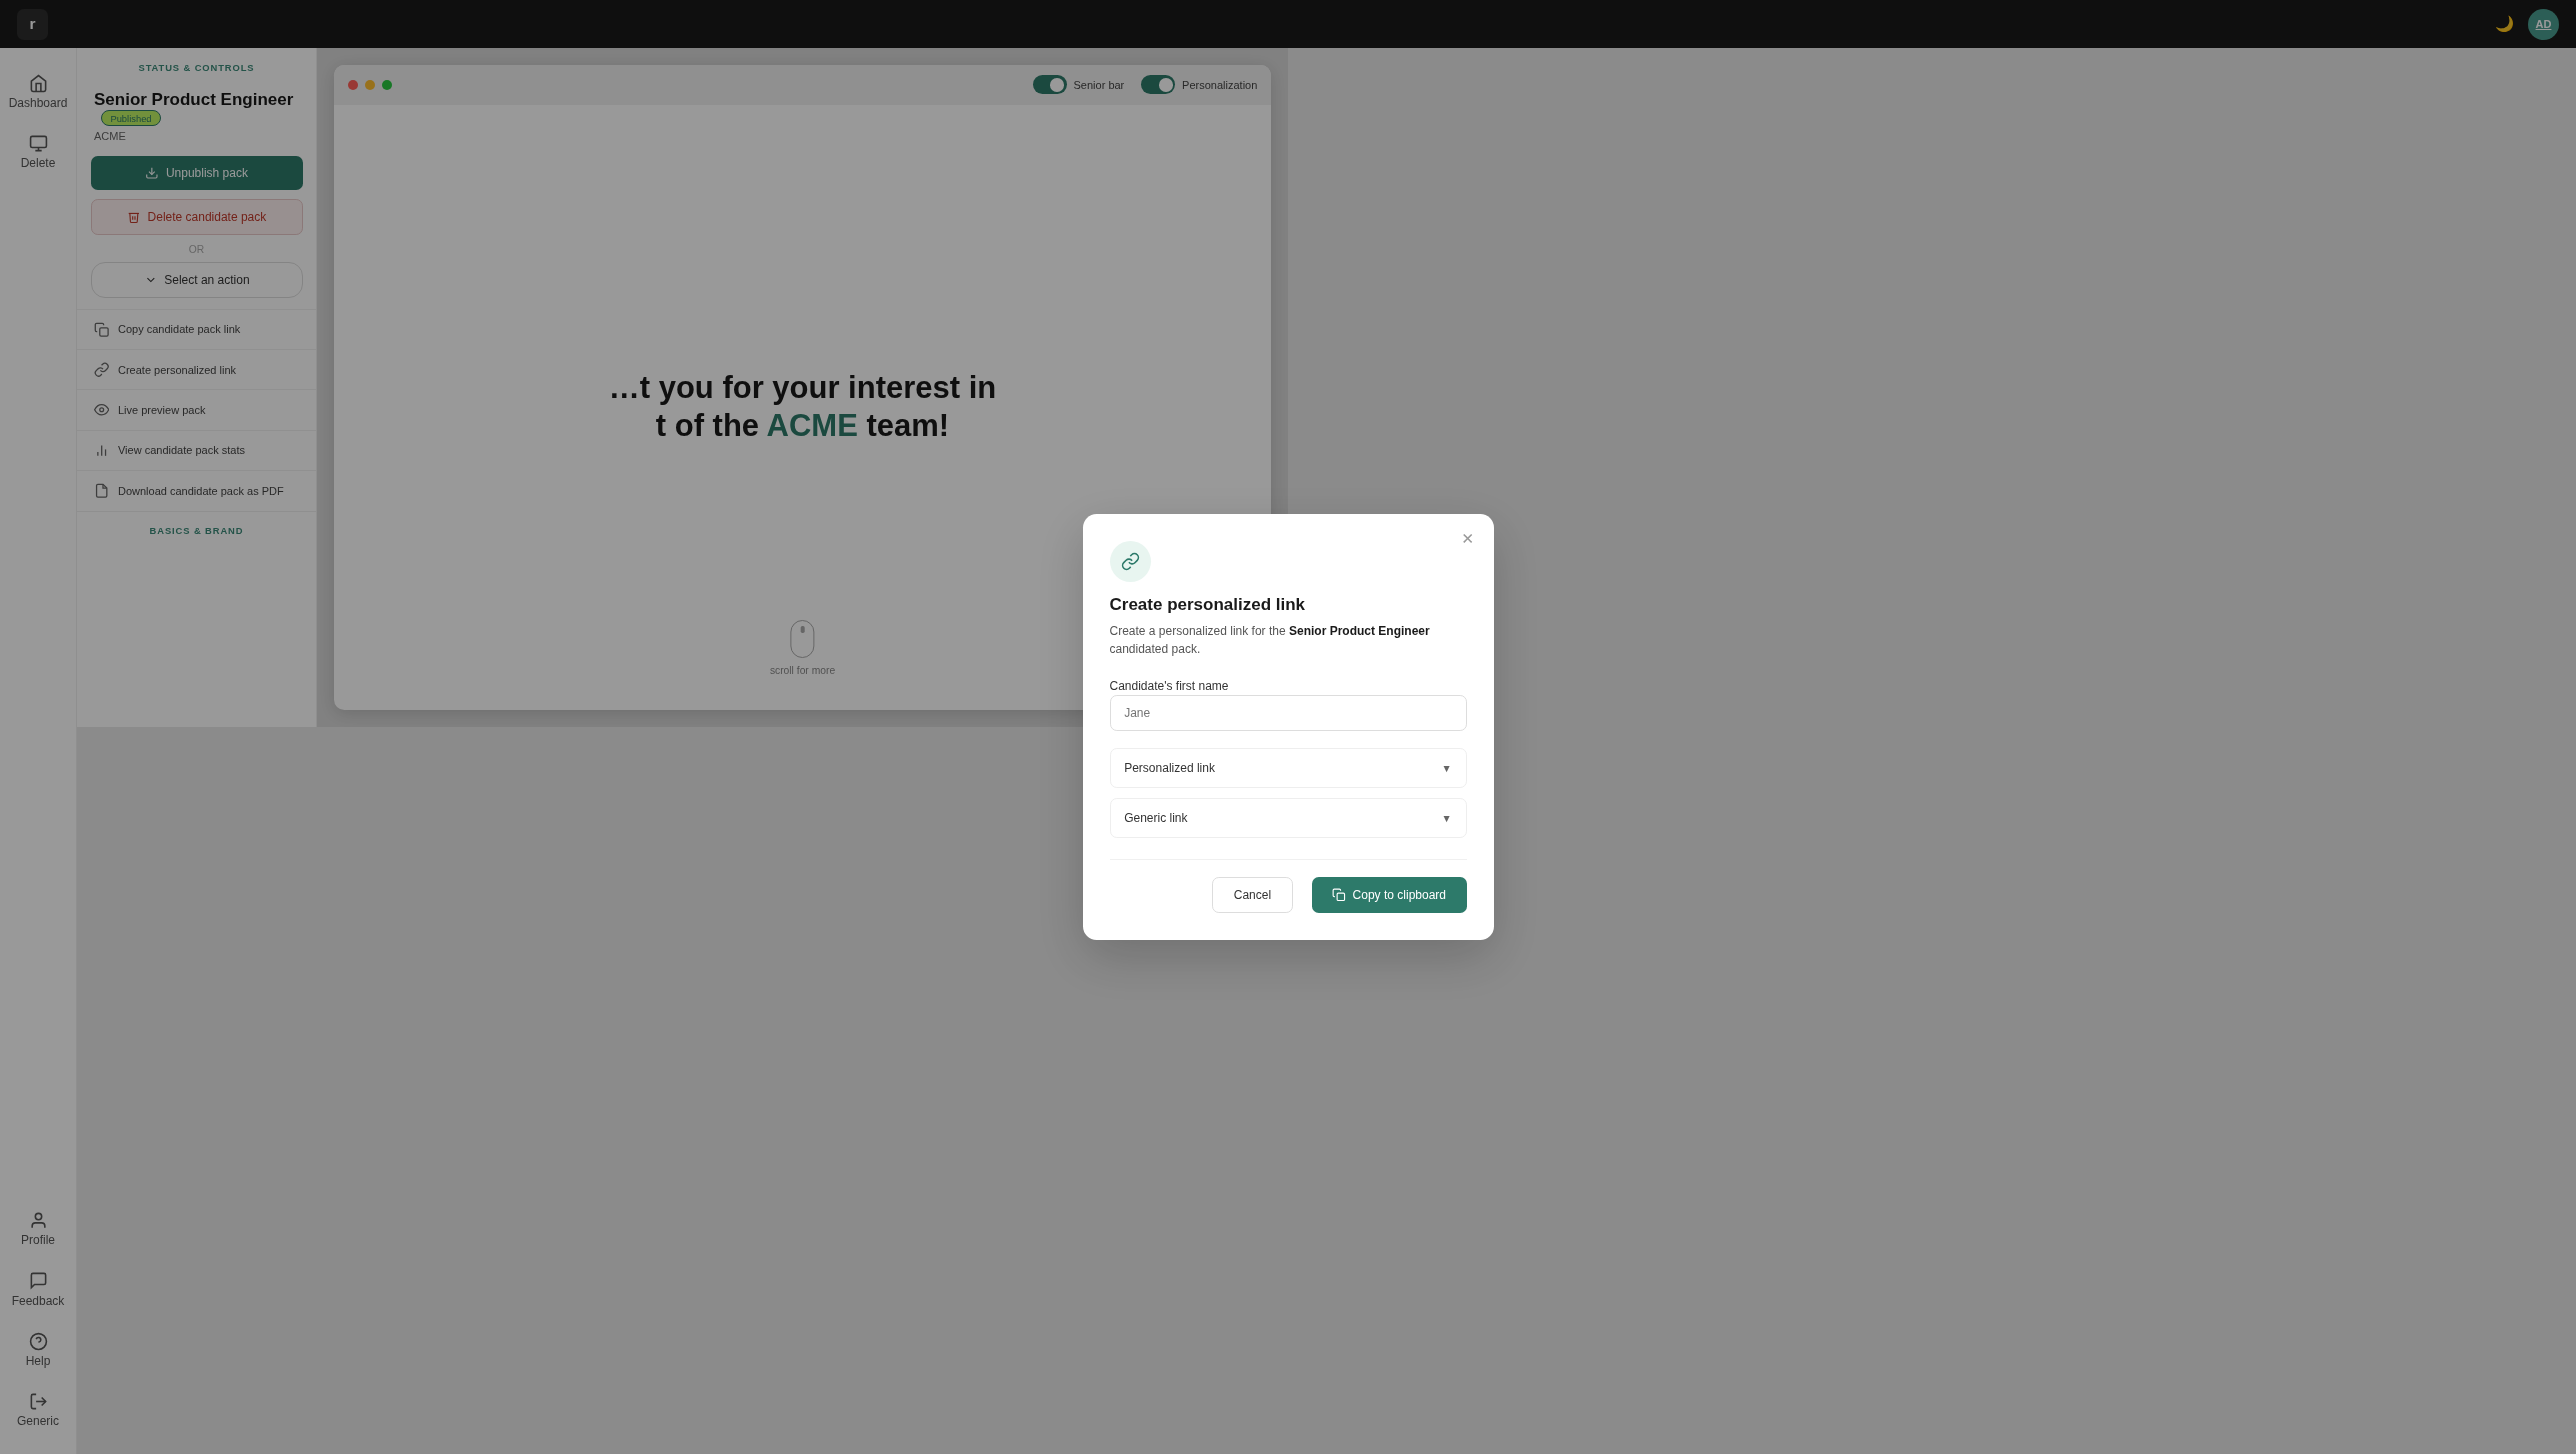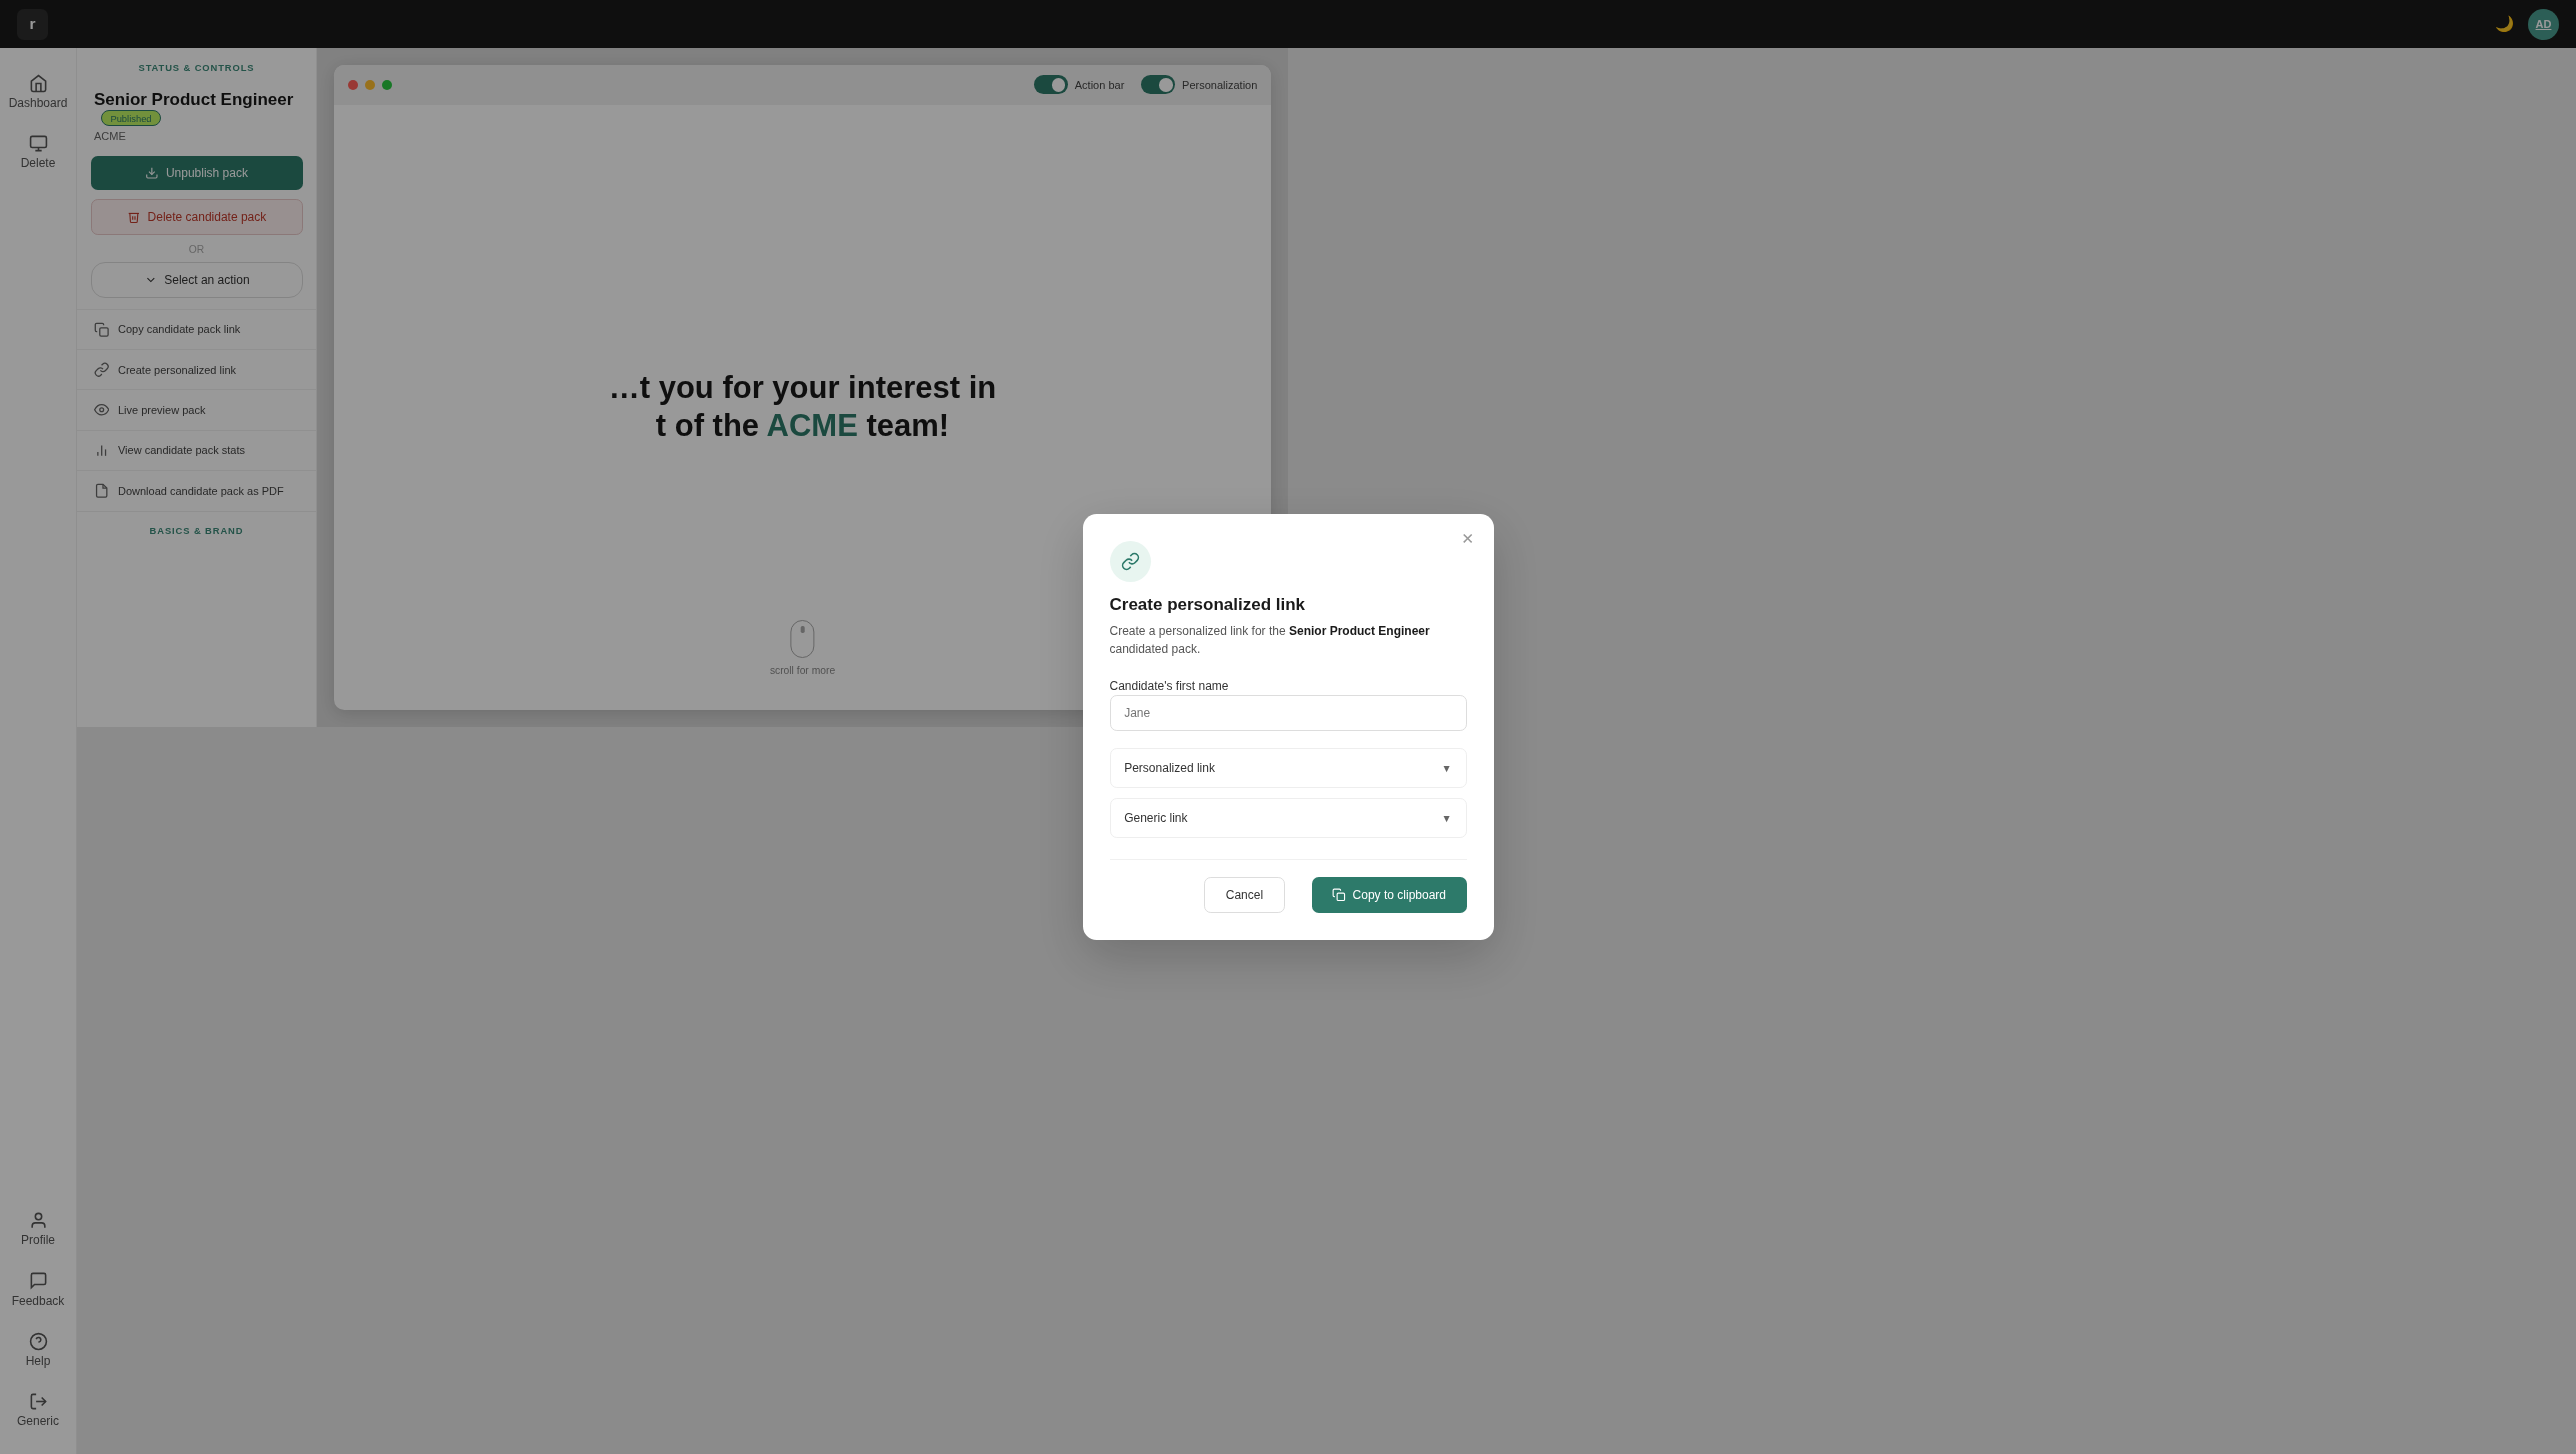--- a/index.html
+++ b/index.html
@@ -167,21 +167,21 @@
     }
     .modal-accordion {
       border: 0.9px solid #eee; border-radius: 6.8px; margin-bottom: 10.3px; overflow: hidden;
     }
     .accordion-header {
       padding: 12px 13.7px; display: flex; align-items: center; justify-content: space-between;
       cursor: pointer; font-size: 12px; font-weight: 500; color: #333;
     }
     .chevron { color: #666; font-size: 10.3px; }
     .modal-footer {
-      display: flex; justify-content: flex-end; gap: 27px; margin-top: 20.5px;
+      display: flex; justify-content: flex-end; gap: 19px; margin-top: 20.5px;
       padding-top: 17px; border-top: 0.9px solid #f0f0f0;
     }
     .btn-cancel {
       padding: 10.3px 20.5px; background: white; color: #333; border: 0.9px solid #ddd;
       border-radius: 6.8px; font-size: 12px; font-weight: 500; cursor: pointer;
     }
     .btn-copy {
       padding: 10.3px 20.5px; background: #2d7a6a; color: white; border: none;
       border-radius: 6.8px; font-size: 12px; font-weight: 500; cursor: pointer;
       display: flex; align-items: center; gap: 6.8px; justify-content: space-between;
@@ -338,21 +338,21 @@
     <div class="preview-window">
       <div class="preview-titlebar">
         <div class="window-dots">
           <div class="dot dot-red"></div>
           <div class="dot dot-yellow"></div>
           <div class="dot dot-green"></div>
         </div>
         <div class="preview-toggles">
           <div class="toggle-group">
             <div class="toggle-switch"></div>
-            <span>Action bar</span>
+            <span>Senior bar</span>
           </div>
           <div class="toggle-group">
             <div class="toggle-switch"></div>
             <span>Personalization</span>
           </div>
         </div>
       </div>
       <div class="preview-content">
         <div class="preview-heading">
           <span>…</span><span>t you for your interest in</span><br>

